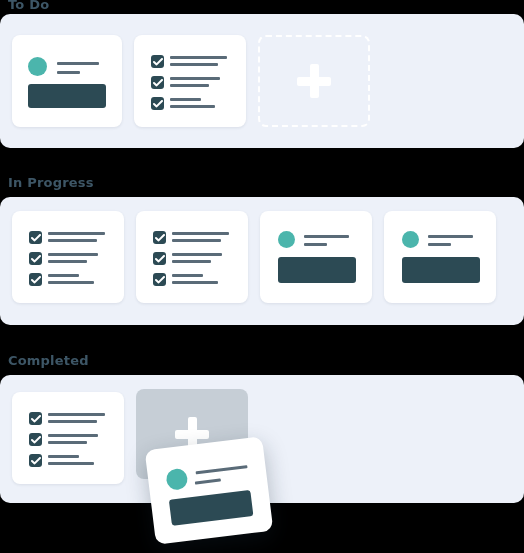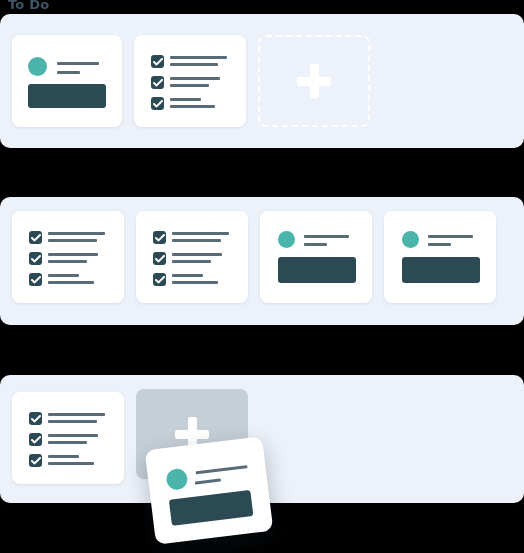--- a/index.html
+++ b/index.html
@@ -140,20 +140,21 @@
       </div>
       <div class="tline" style="left:36px;top:63px;width:31px;height:3px;"></div>
       <div class="tline" style="left:36px;top:70px;width:45px;height:3px;"></div>
     </div>
 
     <div class="card dashed" style="left:258px;top:21px;width:108px;height:88px;">
       <div class="plus"></div>
     </div>
   </div>
 
+  <div class="section-label" style="top:175px;">In Progress</div>
 
   <div class="panel" style="top:197px;height:128px;">
 
     <div class="card" style="left:12px;top:14px;width:112px;height:92px;">
       <div class="cbox" style="left:17px;top:20px;">
         <svg width="10" height="8" viewBox="0 0 10 8">
             <path d="M1 4 L3.6 6.4 L9 1" stroke="#ffffff" stroke-width="2" fill="none" stroke-linecap="round" stroke-linejoin="round"></path>
           </svg>
       </div>
       <div class="tline" style="left:36px;top:21px;width:57px;height:3px;"></div>
@@ -210,20 +211,21 @@
     </div>
 
     <div class="card" style="left:384px;top:14px;width:112px;height:92px;">
       <div class="avatar" style="left:18px;top:20px;width:17px;height:17px;"></div>
       <div class="tline" style="left:44px;top:24px;width:45px;height:3px;"></div>
       <div class="tline" style="left:44px;top:32px;width:23px;height:3px;"></div>
       <div class="block" style="left:18px;top:46px;width:78px;height:26px;"></div>
     </div>
   </div>
 
+  <div class="section-label" style="top:353px;">Completed</div>
 
   <div class="panel" style="top:375px;height:128px;">
 
     <div class="card" style="left:12px;top:17px;width:112px;height:92px;">
       <div class="cbox" style="left:17px;top:20px;">
         <svg width="10" height="8" viewBox="0 0 10 8">
             <path d="M1 4 L3.6 6.4 L9 1" stroke="#ffffff" stroke-width="2" fill="none" stroke-linecap="round" stroke-linejoin="round"></path>
           </svg>
       </div>
       <div class="tline" style="left:36px;top:21px;width:57px;height:3px;"></div>

